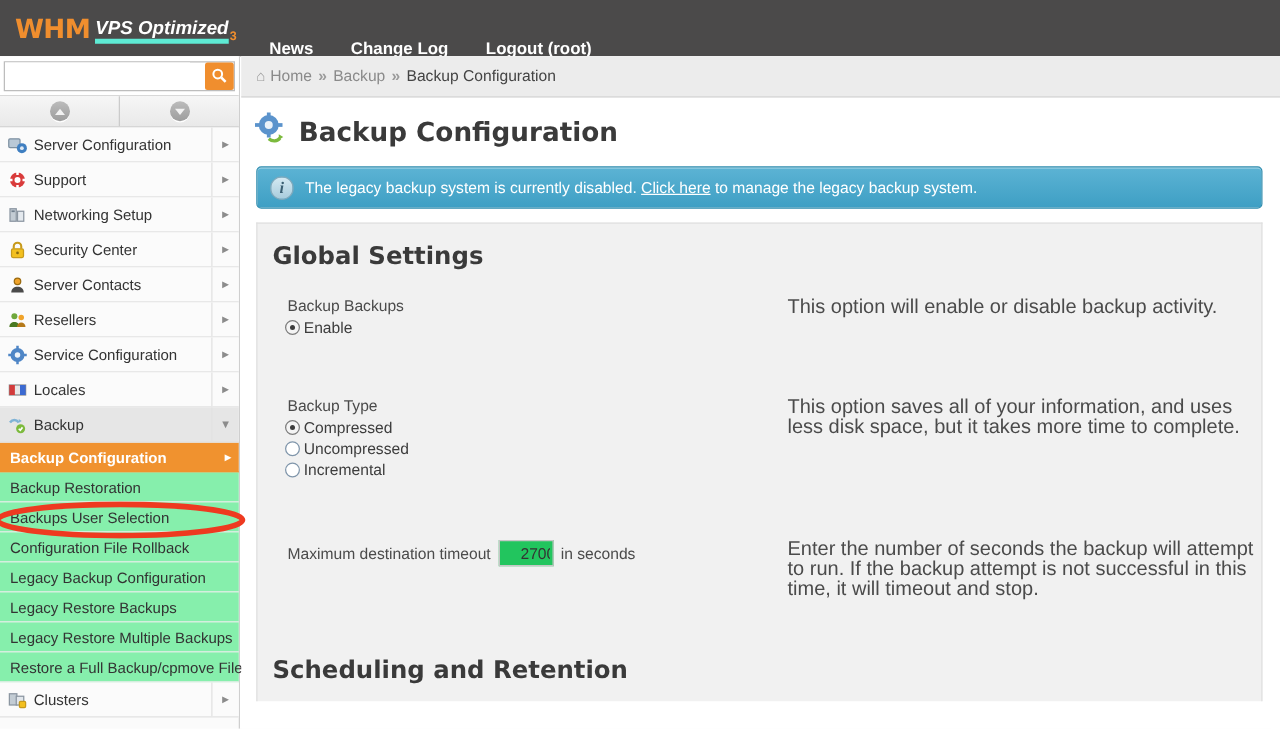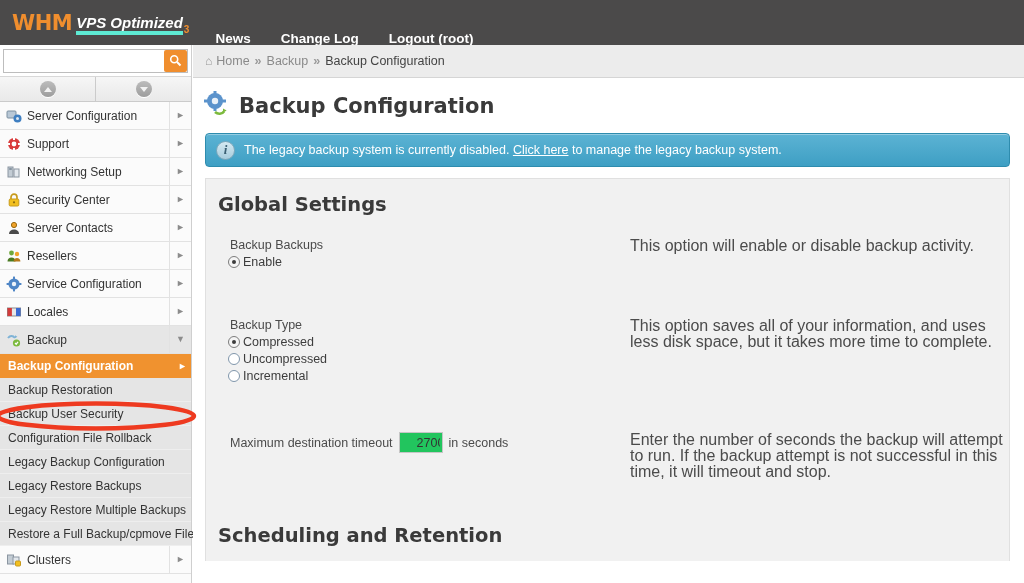--- a/index.html
+++ b/index.html
@@ -102,21 +102,21 @@
   }
   .navgroup .glabel { flex: 1; white-space: nowrap; }
   .navgroup .arrow {
     width: 22px; text-align: center; color: #8c8c8c; font-size: 9px;
     border-left: 1px solid #e2e2e2; line-height: 27px; height: 27px;
   }
   .subitem {
     height: 24px; display: flex; align-items: center;
     padding-left: 8px; font-size: 12px; color: #333;
     border-bottom: 1px solid #eeeeee; cursor: pointer;
-    background: #e5e5e5; white-space: nowrap;
+    background: #86efac; white-space: nowrap;
   }
   .subitem.active {
     background: #f0922f; color: #ffffff; font-weight: bold;
     border-bottom: 1px solid #f0922f;
   }
   .subitem.active .subarrow {
     margin-left: auto; margin-right: 4px; color: #fff; font-size: 9px;
   }
 
   
@@ -379,21 +379,21 @@
   </div>
 
   <div class="subitem active">
     <span>Backup Configuration</span>
     <span class="subarrow">►</span>
   </div>
   <div class="subitem">
     <span>Backup Restoration</span>
   </div>
   <div class="subitem">
-    <span>Backup User Security</span>
+    <span>Backups User Selection</span>
   </div>
   <div class="subitem">
     <span>Configuration File Rollback</span>
   </div>
   <div class="subitem">
     <span>Legacy Backup Configuration</span>
   </div>
   <div class="subitem">
     <span>Legacy Restore Backups</span>
   </div>

